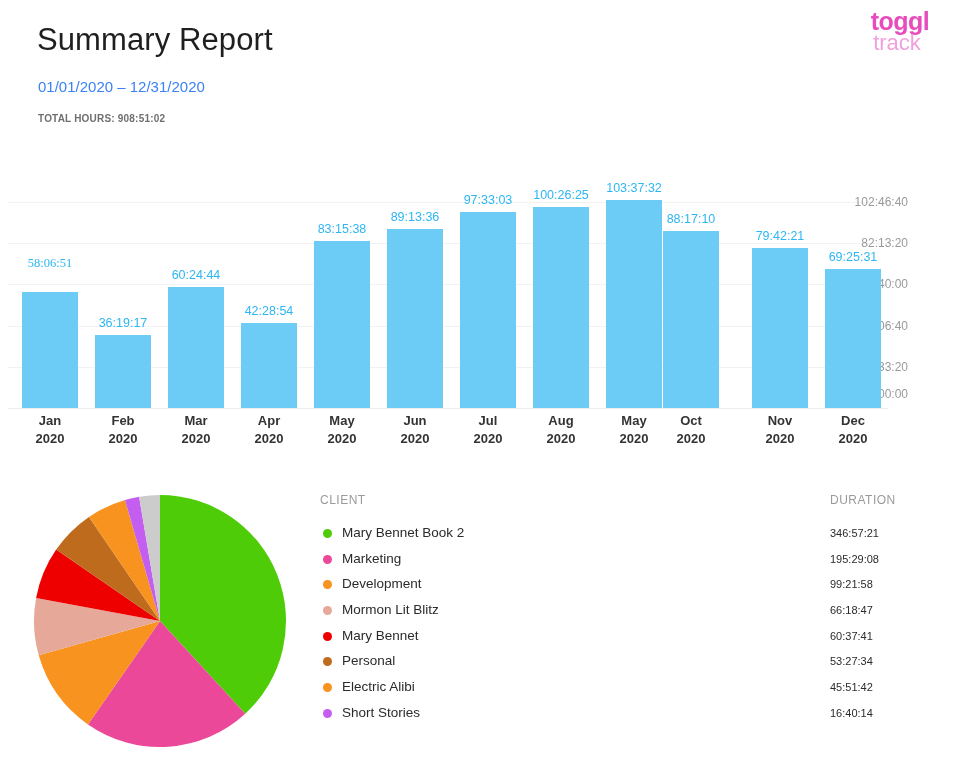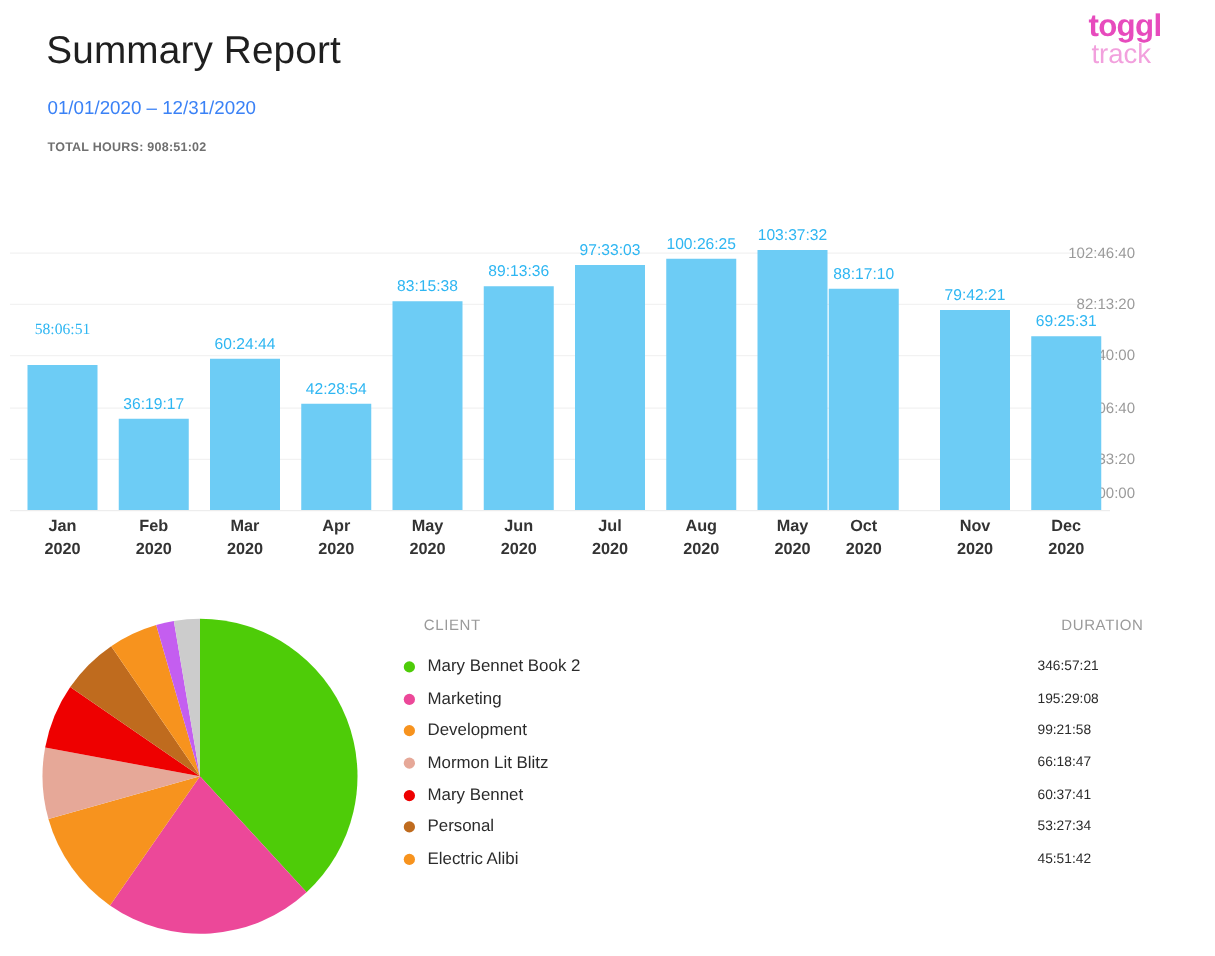--- a/index.html
+++ b/index.html
@@ -163,21 +163,20 @@
   }
   #legend-table {
     position: absolute;
     left: 320px;
     top: 22px;
     width: 620px;
   }
   .legend-head {
     position: relative;
     height: 30px;
-    margin-left: 19px;
   }
   .col-client-head, .col-duration-head {
     position: absolute;
     font-size: 12px;
     font-weight: 500;
     color: #9a9a9a;
     letter-spacing: 0.5px;
     line-height: 16px;
     top: 0;
   }
@@ -347,15 +346,20 @@
         <div class="legend-row">
           <span class="legend-dot" style="background: rgb(191, 107, 30);"></span>
           <span class="legend-name">Personal</span>
           <span class="legend-duration">53:27:34</span>
         </div>
         <div class="legend-row">
           <span class="legend-dot" style="background: rgb(247, 147, 30);"></span>
           <span class="legend-name">Electric Alibi</span>
           <span class="legend-duration">45:51:42</span>
         </div>
+        <div class="legend-row">
+          <span class="legend-dot" style="background: rgb(196, 94, 240);"></span>
+          <span class="legend-name">Short Stories</span>
+          <span class="legend-duration">16:40:14</span>
+        </div>
       </div>
   </div>
 </div>
 
 </body></html>

